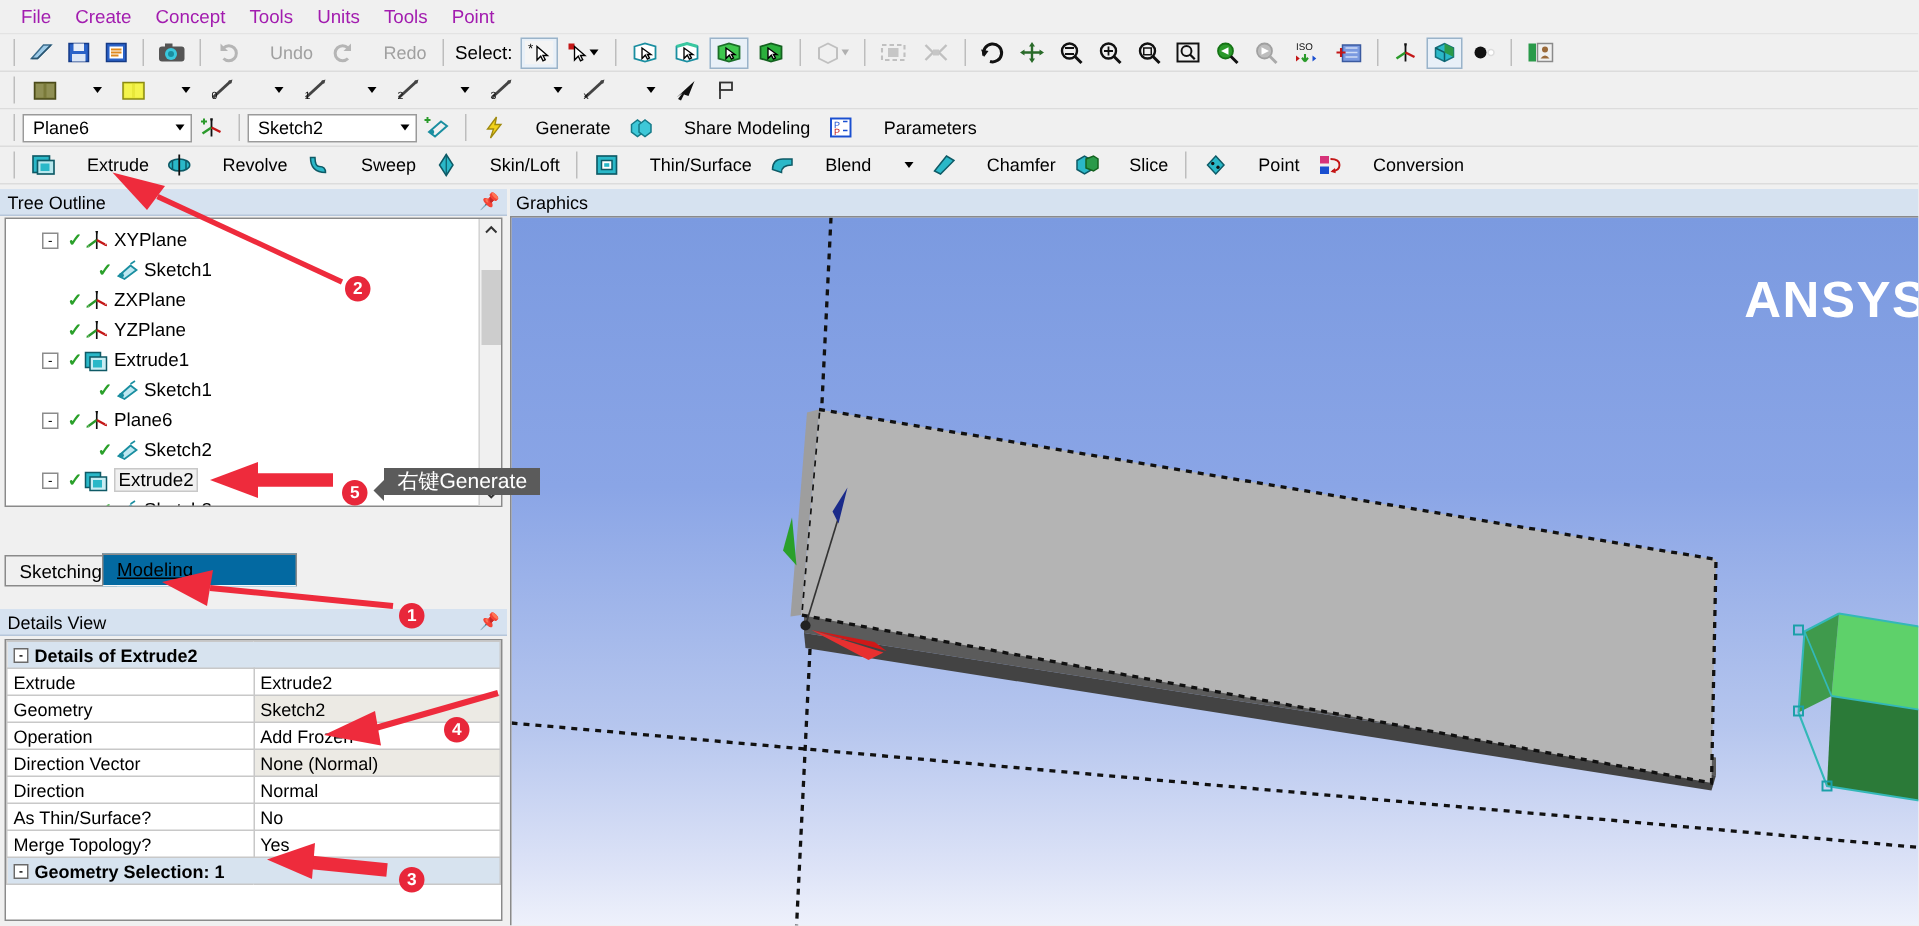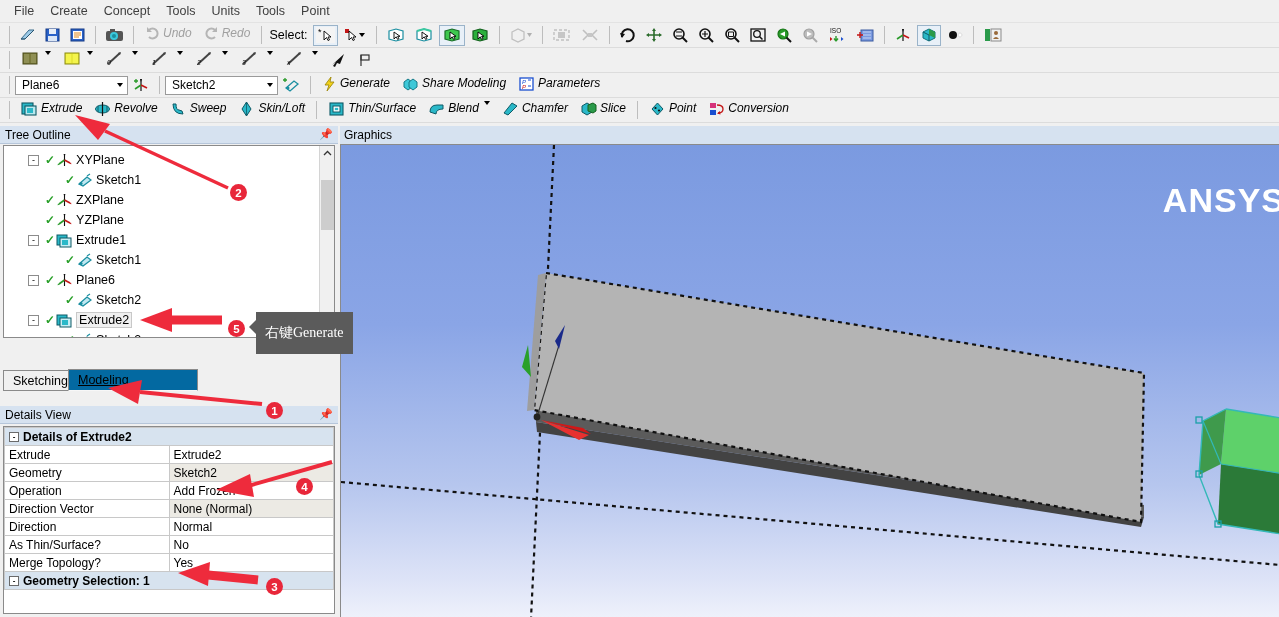--- a/index.html
+++ b/index.html
@@ -11,39 +11,39 @@
     font-size: 12px;
     color: #000;
   }
   #app { position: relative; width: 1279px; height: 617px; background: #f0f0f0; }
 
   
   .menubar {
     height: 22px; background: #f0f0f0; display: flex; align-items: center;
     padding-left: 6px; border-bottom: 1px solid #e3e3e3;
   }
-  .menubar .mi { padding: 2px 8px; font-size: 12.5px; color: #404040; cursor: default; }
+  .menubar .mi { padding: 2px 8px; font-size: 12.5px; color: #a21caf; cursor: default; }
 
   
   .toolbar {
     height: 25px; background: #f0f0f0; display: flex; align-items: center;
     border-bottom: 1px solid #dcdcdc; padding-left: 4px; box-sizing: border-box;
   }
   .tb-sep { width: 1px; height: 18px; background: #bdbdbd; margin: 0 5px; flex: none; }
   .tb-btn {
     display: flex; align-items: center; justify-content: center;
     height: 21px; min-width: 21px; padding: 0 2px; margin: 0 1px;
     border: 1px solid transparent; box-sizing: border-box; flex: none; cursor: default;
   }
   .tb-btn.pressed { border: 1px solid #9ab3c9; background: #e8f0f8; }
   .tb-txtbtn {
-    display: flex; gap: 3px;
+    display: flex; align-items: center; gap: 20px;
     height: 21px; padding: 0 4px; margin: 0 1px;
     border: 1px solid transparent; box-sizing: border-box; flex: none;
-    font-size: 12px; cursor: default; white-space: nowrap; font-style: italic;
+    font-size: 12px; cursor: default; white-space: nowrap;
   }
   .tb-label { font-size: 12px; color: #000; }
   .caret { width: 0; height: 0; border-left: 3.5px solid transparent; border-right: 3.5px solid transparent;
            border-top: 4px solid #000; margin-left: 2px; flex: none; }
   .selectlbl { font-size: 12.5px; margin: 0 4px 0 2px; }
 
   .combo {
     display: flex; align-items: center; height: 19px; background: #fff;
     border: 1px solid #9a9a9a; box-sizing: border-box; flex: none; cursor: default;
   }
@@ -126,22 +126,22 @@
   
   .anno-badge {
     position: absolute; width: 17px; height: 17px; border-radius: 50%;
     background: #e8273a; color: #fff; font-size: 11.5px; font-weight: bold;
     display: flex; align-items: center; justify-content: center; z-index: 40;
     font-family: "Liberation Sans", sans-serif;
   }
   .anno-arrow { position: absolute; z-index: 39; }
   .tooltip-cn {
     position: absolute; background: #5b5b5b; color: #fff; font-size: 14px;
-    padding: 12px 9px; z-index: 41; white-space: nowrap;
-    font-family: Liberation Serif, serif;
+    padding: 0 9px; z-index: 41; white-space: nowrap;
+    font-family: Liberation Sans, sans-serif;
   }
   .tooltip-cn:before {
     content: ""; position: absolute; left: -7px; top: 8px;
     border-top: 7px solid transparent; border-bottom: 7px solid transparent;
     border-right: 7px solid #5b5b5b;
   }
   svg { display: block; }
 </style>
 </head>
 <body>

